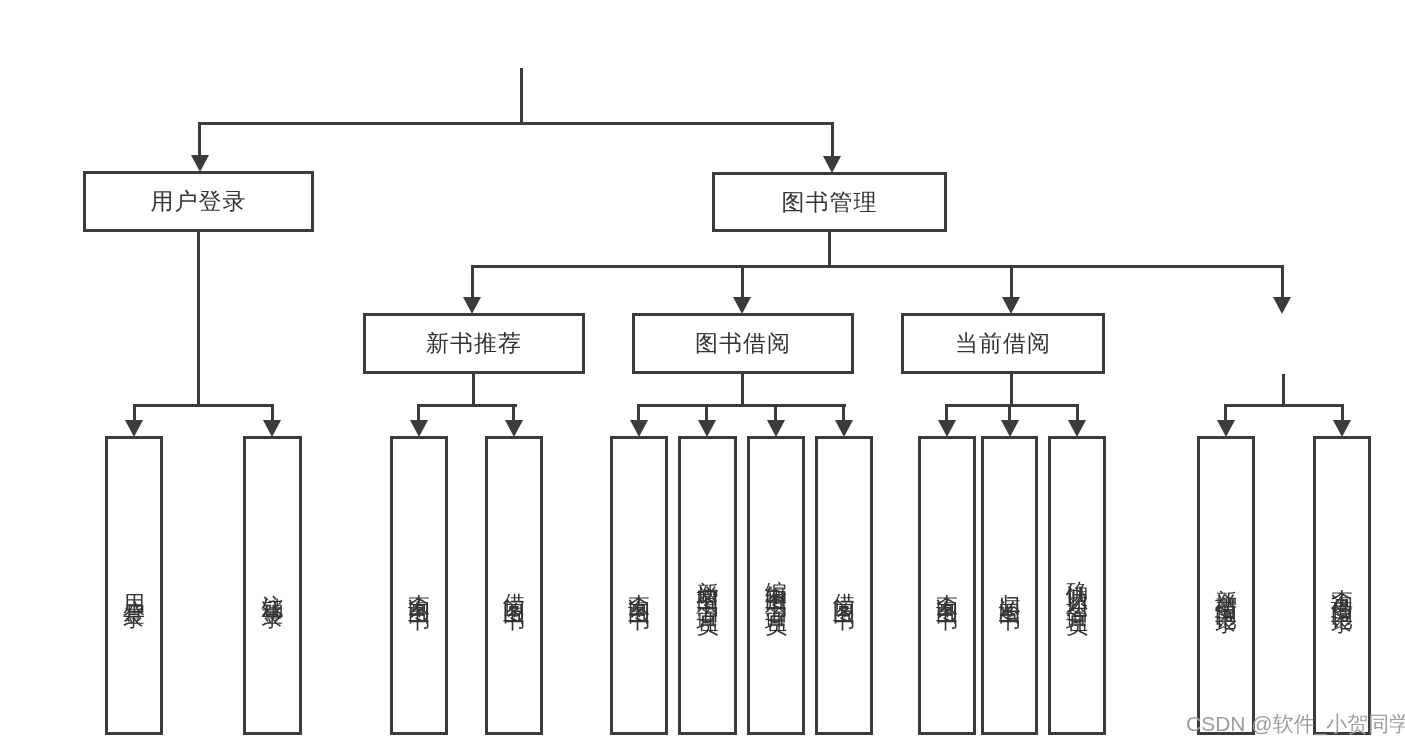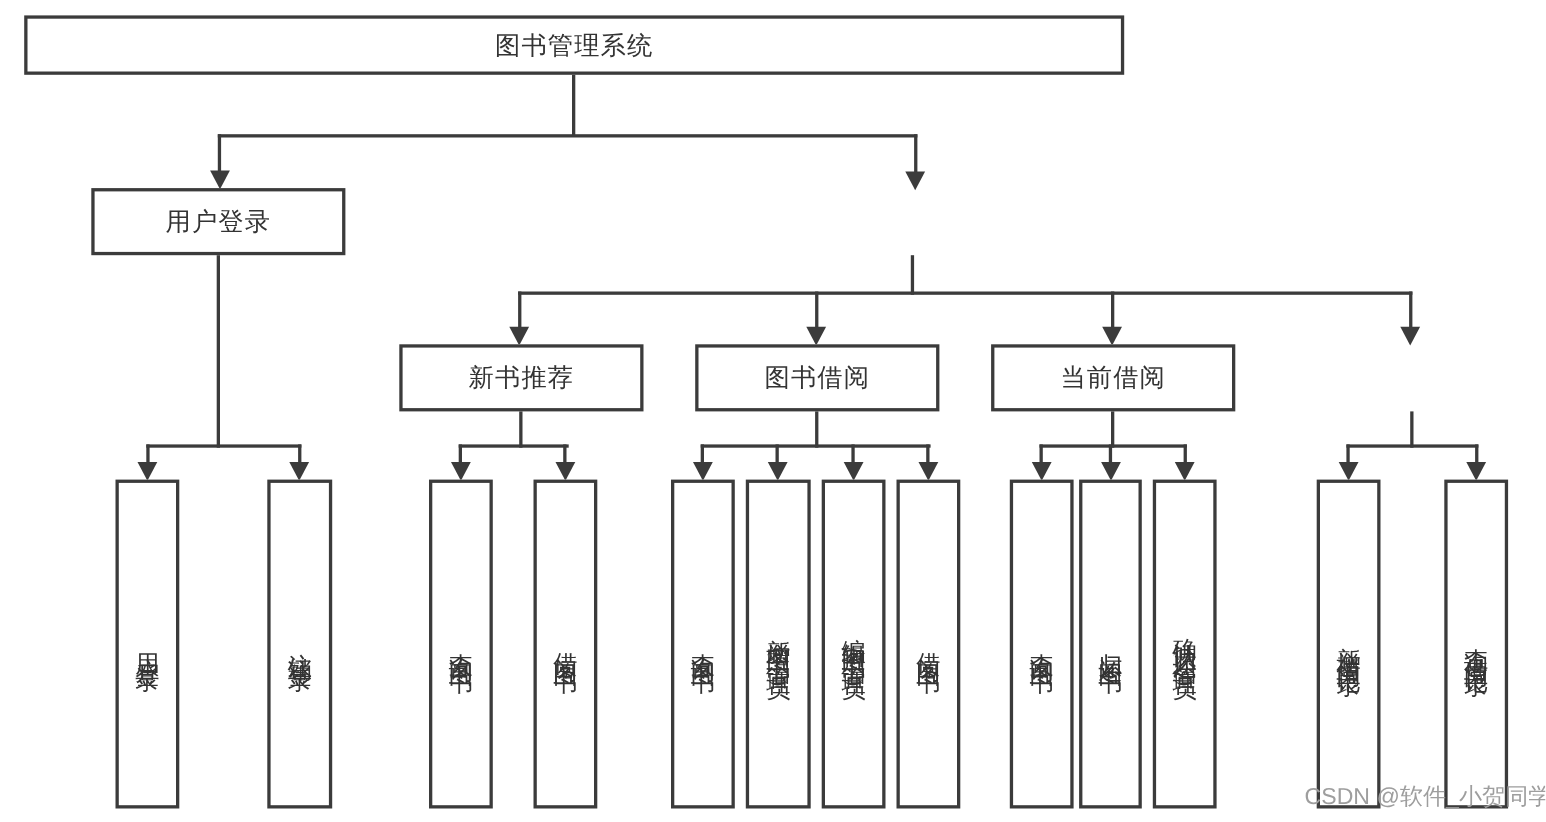--- a/index.html
+++ b/index.html
@@ -45,33 +45,33 @@
     font-size: 21px;
     white-space: nowrap;
     z-index: 5;
   }
 </style>
 </head>
 <body>
 
 <div class="canvas" style="--line: #3b3b3b; --text: #333333; --wm: #9e9e9e; --bg: #ffffff;">
 
-  <div class="box h" style="left:22px;top:14px;width:1000px;height:54px">
-    <span>图书管理系统</span>
-  </div>
 
   <div class="ln" style="left:520px;top:68px;width:3px;height:56px"></div>
   <div class="ln" style="left:198px;top:122px;width:636px;height:3px"></div>
   <div class="ln" style="left:198px;top:122px;width:3px;height:37px"></div>
   <div class="ln" style="left:831px;top:122px;width:3px;height:37px"></div>
   <div class="ar" style="left:191px;top:155px"></div>
   <div class="ar" style="left:823px;top:156px"></div>
 
   <div class="box h" style="left:83px;top:171px;width:231px;height:61px">
     <span>用户登录</span>
+  </div>
+  <div class="box h" style="left:712px;top:172px;width:235px;height:60px">
+    <span>图书管理</span>
   </div>
 
   <div class="ln" style="left:197px;top:232px;width:3px;height:175px"></div>
   <div class="ln" style="left:133px;top:404px;width:141px;height:3px"></div>
   <div class="ln" style="left:133px;top:404px;width:3px;height:18px"></div>
   <div class="ln" style="left:271px;top:404px;width:3px;height:18px"></div>
   <div class="ar" style="left:125px;top:420px"></div>
   <div class="ar" style="left:263px;top:420px"></div>
 
   <div class="ln" style="left:828px;top:232px;width:3px;height:36px"></div>
@@ -84,21 +84,21 @@
   <div class="ar" style="left:733px;top:297px"></div>
   <div class="ar" style="left:1002px;top:297px"></div>
   <div class="ar" style="left:1273px;top:297px"></div>
 
   <div class="box h" style="left:632px;top:313px;width:222px;height:61px">
     <span>图书借阅</span>
   </div>
   <div class="box h" style="left:363px;top:313px;width:222px;height:61px">
     <span>新书推荐</span>
   </div>
-  <div class="box h" style="left:901px;top:313px;width:222px;height:61px">
+  <div class="box h" style="left:901px;top:313px;width:204px;height:61px">
     <span>当前借阅</span>
   </div>
 
   <div class="ln" style="left:472px;top:374px;width:3px;height:33px"></div>
   <div class="ln" style="left:417px;top:404px;width:100px;height:3px"></div>
   <div class="ln" style="left:417px;top:404px;width:3px;height:18px"></div>
   <div class="ln" style="left:512px;top:404px;width:3px;height:18px"></div>
   <div class="ar" style="left:410px;top:420px"></div>
   <div class="ar" style="left:505px;top:420px"></div>
 

